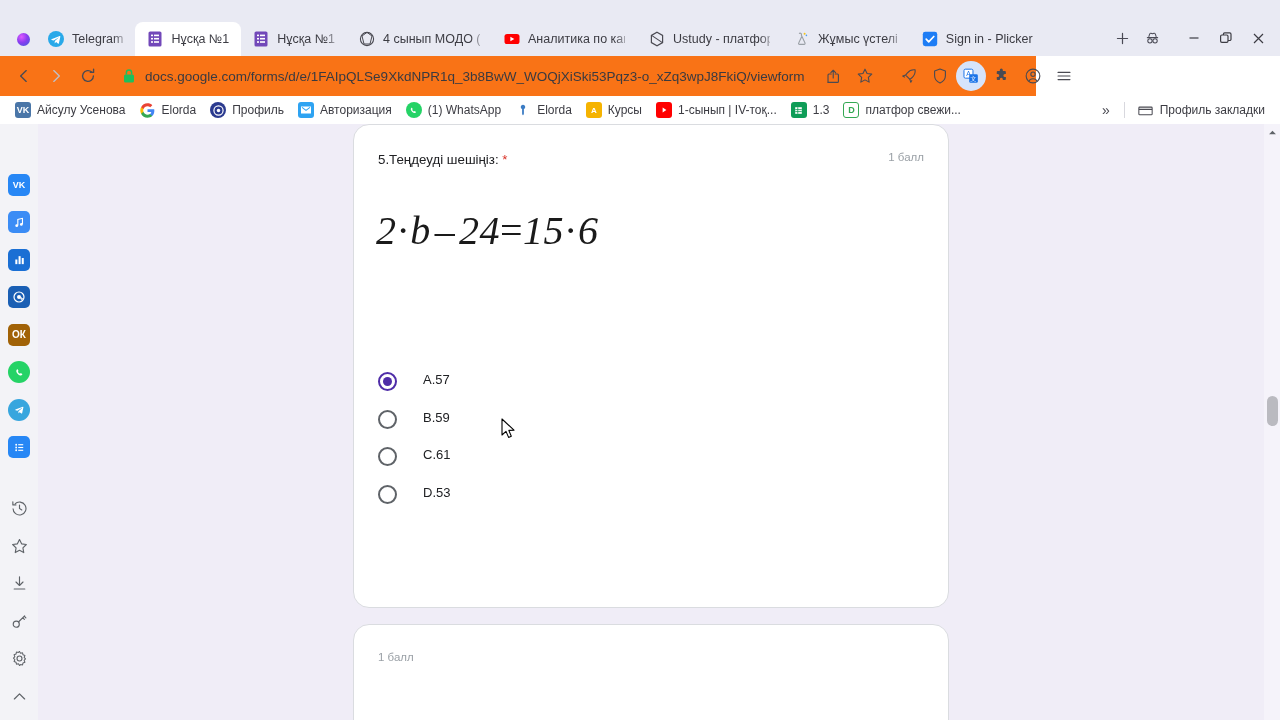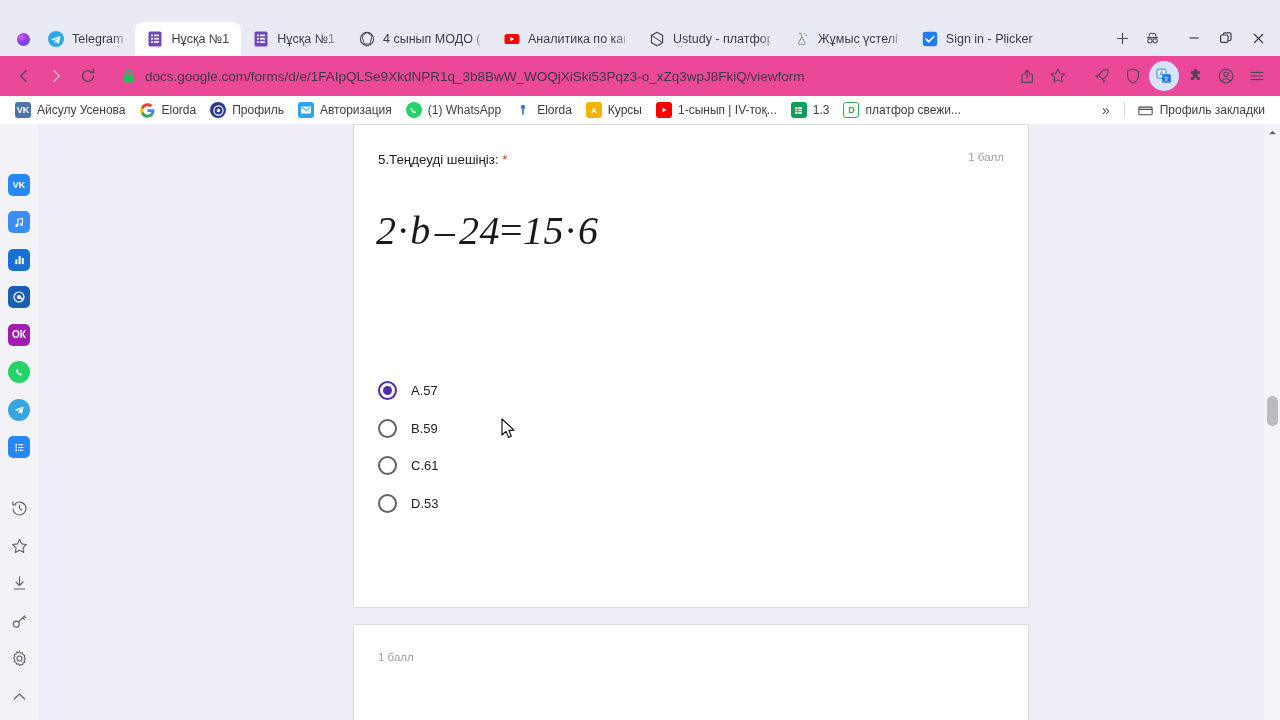--- a/index.html
+++ b/index.html
@@ -41,22 +41,22 @@
   .tabstrip-right { margin-left: auto; display: flex; align-items: center; gap: 2px; padding-bottom: 2px; }
   .tsbtn {
     width: 28px; height: 28px; display: flex; align-items: center; justify-content: center;
     border-radius: 5px; color: #4a4a55; cursor: pointer;
   }
   .wincontrols { display: flex; align-items: center; margin-left: 10px; }
   .wc { width: 32px; height: 30px; display:flex; align-items:center; justify-content:center; color:#3c3c43; cursor:pointer; }
 
   
   .toolbar {
-    position: absolute; left: 0; top: 56px; width: 1280px; height: 40px;
-    background: #ec4899; display: flex; align-items: center; padding: 8px 8px;
+    position: absolute; left: 0; top: 56px; width: 1036px; height: 40px;
+    background: #f97316; display: flex; align-items: center; padding: 8px 8px;
   }
   .navbtn {
     width: 32px; height: 32px; display: flex; align-items: center; justify-content: center;
     border-radius: 50%; color: #4a4a52; cursor: pointer; flex: 0 0 32px;
   }
   .navbtn.disabled { color: #bfc0c7; }
   .omnibox {
     flex: 1; height: 30px; display: flex; align-items: center; gap: 9px;
     margin: 0 6px 0 10px; padding: 0 8px; border-radius: 16px;
     font-size: 13.5px; color: #3a3a40;
@@ -96,38 +96,38 @@
   }
   .sb-ico { width: 22px; height: 22px; border-radius: 5px; display:flex; align-items:center; justify-content:center; }
   .sb-gap { height: 24px; }
 
   
   .formarea {
     position: absolute; left: 38px; top: 0; width: 1226px; height: 596px;
     background: #f0edf7;
   }
   .card {
-    position: absolute; left: 315px; width: 676px;
-    background: #ffffff; border: 1px solid #dadce0; border-radius: 0;
+    position: absolute; left: 315px; width: 596px;
+    background: #ffffff; border: 1px solid #dadce0; border-radius: 16px;
   }
   #card5 { top: 0px; height: 484px; }
   #card6 { top: 500px; height: 120px; overflow: hidden; }
   .q-head { display: flex; justify-content: space-between; align-items: flex-start; padding: 24px 24px 0 24px; gap: 20px; }
   .q-title { font-size: 13.3px; color: #202124; line-height: 22px; max-width: 460px; }
   .q-req { color: #d93025; }
   .q-points { font-size: 11.5px; color: #9aa0a6; white-space: nowrap; padding-top: 2px; }
   .q-img { margin: 36px 16px 0 22px; }
   .eq {
     font-family: "Liberation Serif", serif;
     font-size: 40px; color: #1a1a1a; font-style: italic; letter-spacing: 0.5px;
     white-space: nowrap; filter: blur(0.15px);
   }
   .eq .up { font-style: normal; }
   .options { margin-top: 118px; padding: 0 24px 26px 24px; }
-  .opt { display: flex; align-items: center; gap: 14px; height: 37.5px; cursor: pointer; }
+  .opt { display: flex; gap: 26px; height: 37.5px; cursor: pointer; }
   .radio {
     width: 19px; height: 19px; border-radius: 50%; border: 2px solid #5f6368;
     flex: 0 0 19px; display: flex; align-items: center; justify-content: center; background:#fff;
   }
   .radio.sel { border-color: #4f2da8; }
   .radio.sel .dot { width: 9px; height: 9px; border-radius: 50%; background: #4f2da8; }
   .opt-label { font-size: 13px; color: #202124; }
 
   
   .vscroll { position: absolute; right: 0; top: 0; width: 16px; height: 596px; background: #f5f3fa; }
@@ -466,21 +466,21 @@
       <div class="sb-item">
         <span class="sb-ico" style="background:#1a5fb4;">
           <svg width="14" height="14" viewBox="0 0 14 14">
               <circle cx="7" cy="7" r="5" fill="none" stroke="#fff" stroke-width="1.2"></circle>
               <circle cx="7" cy="7" r="2" fill="#fff"></circle>
               <path d="M9 7v1.6c0 .9 1.6.8 1.6-.4" fill="none" stroke="#fff" stroke-width="1.2"></path>
             </svg>
         </span>
       </div>
       <div class="sb-item">
-        <span class="sb-ico" style="background:#a21caf;color:#fff;font-size:10px;font-weight:bold;">ОК</span>
+        <span class="sb-ico" style="background:#a16207;color:#fff;font-size:10px;font-weight:bold;">ОК</span>
       </div>
       <div class="sb-item">
         <span class="sb-ico" style="background:#25d366;border-radius:50%;">
           <svg width="13" height="13" viewBox="0 0 12 12">
               <path d="M3.6 3.2c.3-.2.7-.1.9.2l.5.9c.1.2.1.4-.1.6l-.4.4c.4.9 1 1.5 1.9 1.9l.4-.4c.2-.2.4-.2.6-.1l.9.5c.3.2.4.6.2.9-.4.6-1.2.9-1.9.6-1.6-.6-2.9-1.9-3.5-3.5-.2-.7 0-1.5.5-2z" fill="#fff"></path>
             </svg>
         </span>
       </div>
       <div class="sb-item">
         <span class="sb-ico" style="background:#37a6de;border-radius:50%;">

